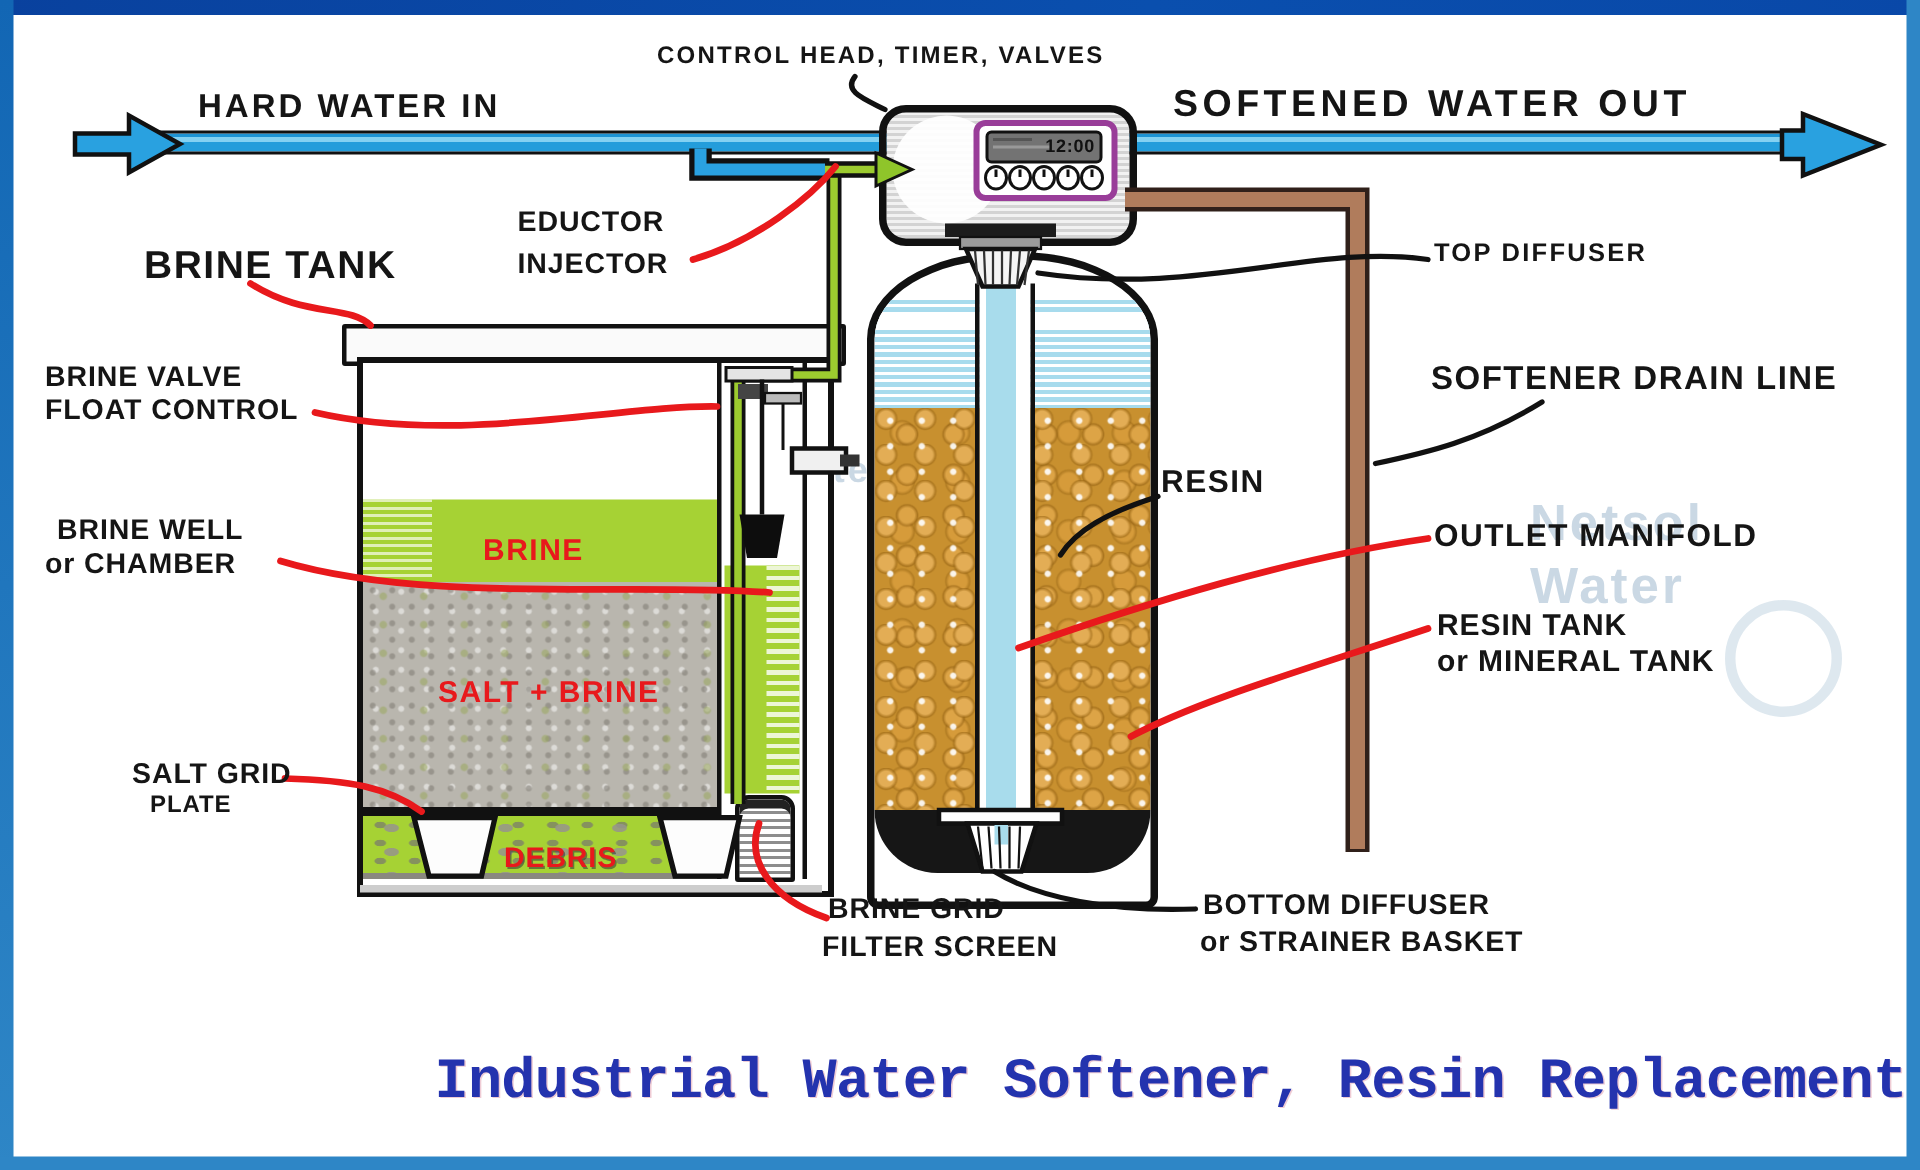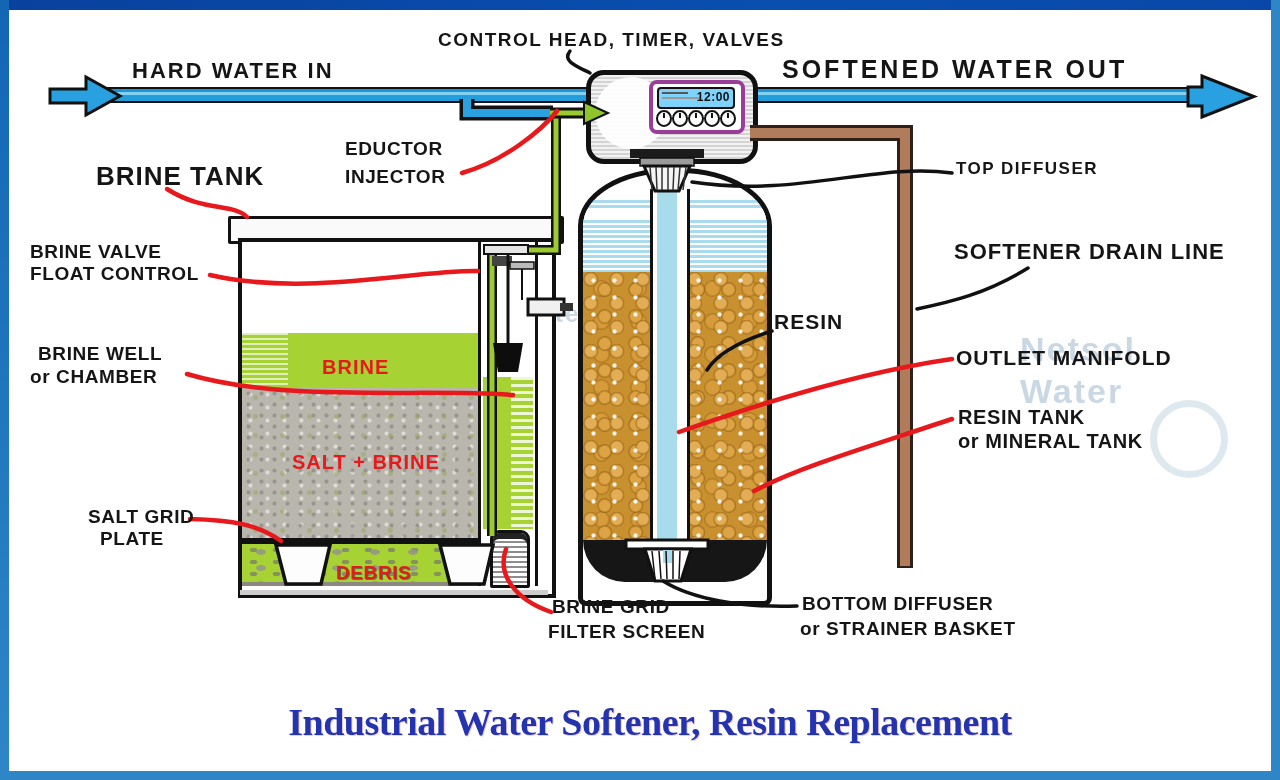--- a/index.html
+++ b/index.html
@@ -19,21 +19,21 @@
   .wm{position:absolute;font-weight:bold;color:rgba(150,178,202,.5);white-space:nowrap;letter-spacing:2px}
 
   
   .pipe{position:absolute;background:linear-gradient(180deg,#1d94d5 0 22%,#83d1f2 22% 50%,#239ddb 50%);border:2px solid #111}
 
   
   .head{position:absolute;left:586px;top:70px;width:162px;height:84px;border:5px solid #111;border-radius:18px;
         background:repeating-linear-gradient(180deg,#f2f2f2 0 2px,#d3d3d3 2px 4px);}
   .head-swoosh{position:absolute;left:4px;top:2px;width:72px;height:72px;background:rgba(255,255,255,.92);border-radius:50%;transform:rotate(-18deg)}
   .panel{position:absolute;left:58px;top:5px;width:88px;height:46px;border:4px solid #993d99;border-radius:8px;background:#fff}
-  .display{position:absolute;left:4px;top:3px;width:74px;height:18px;border:2px solid #111;border-radius:4px;background:#7dd3fc}
+  .display{position:absolute;left:4px;top:3px;width:74px;height:18px;border:2px solid #111;border-radius:4px;background:#737373}
   .display .time{position:absolute;right:3px;top:1px;font-size:12px;font-weight:bold;color:#111;letter-spacing:.5px}
   .display .bar1{position:absolute;left:3px;top:3px;width:26px;height:2px;background:#555}
   .display .bar2{position:absolute;left:3px;top:8px;width:38px;height:2px;background:#999}
   .knobs{position:absolute;left:3px;top:26px;width:80px;display:flex;justify-content:space-between}
   .knob{width:13px;height:13px;border:2px solid #111;border-radius:50%;background:#fff;position:relative}
   .knob::after{content:"";position:absolute;left:5px;top:1px;width:2px;height:5px;background:#111}
 
   
   .resin-tank{position:absolute;left:578px;top:168px;width:184px;height:428px;border:5px solid #111;
               border-radius:92px 92px 8px 8px / 58px 58px 8px 8px;background:#fff;overflow:hidden}
@@ -74,22 +74,22 @@
         border-left:3px solid #111;border-right:3px solid #111;box-sizing:border-box}
   .well-green{position:absolute;left:2px;right:2px;top:135px;height:152px;background:#a6d234}
   .well-stripes{position:absolute;right:2px;width:22px;top:135px;height:152px;
                 background:repeating-linear-gradient(180deg,rgba(255,255,255,.8) 0 3px,transparent 3px 7px)}
   .screen{position:absolute;left:9px;width:34px;top:288px;height:52px;border:3px solid #111;border-radius:9px 9px 2px 2px;
           background:repeating-linear-gradient(180deg,#fff 0 3px,#8d8d8d 3px 5px);box-shadow:inset 0 6px 0 #222}
   .tank-shadow{position:absolute;left:240px;top:590px;width:308px;height:5px;background:#cdcdcd}
 
   .overlay{position:absolute;left:0;top:0;width:1280px;height:780px;pointer-events:none}
 
-  .title{position:absolute;left:9px;right:9px;top:700px;text-align:center;padding-left:20px;
-         font-family:Liberation Serif, serif;font-weight:bold;font-size:38px;letter-spacing:-.5px;color:#2433ae;
+  .title{position:absolute;left:9px;right:9px;top:700px;text-align:right;padding-left:20px;
+         font-family:Liberation Mono, monospace;font-weight:bold;font-size:38px;letter-spacing:-.5px;color:#2433ae;
          text-shadow:1px 1px 0 rgba(216,128,150,.4)}
   .wm-globe{position:absolute;left:1150px;top:400px;width:64px;height:64px;border:7px solid rgba(160,188,210,.35);border-radius:50%}
 </style>
 </head>
 <body>
 
 <div class="border-top"></div>
 <div class="border-left"></div>
 <div class="border-right"></div>
 <div class="border-bottom"></div>
@@ -209,32 +209,32 @@
     <path d="M167 189 C203 212 233 203 247 217"></path>
     <path d="M210 275 C305 297 412 270 478 271"></path>
     <path d="M187 374 C283 403 424 388 513 395"></path>
     <path d="M190 519 C233 520 259 525 281 541"></path>
     <path d="M506 549 C497 574 514 599 551 612"></path>
     <path d="M952 359 C862 372 767 401 679 432"></path>
     <path d="M952 419 C868 447 799 467 754 491"></path>
   </g>
 </svg>
 
-<div class="lbl" style="left:438px;top:30px;font-size:19px;letter-spacing:1.5px">CONTROL HEAD, TIMER, VALVES</div>
+<div class="lbl" style="left:438px;top:30px;font-size:16px;letter-spacing:1.5px">CONTROL HEAD, TIMER, VALVES</div>
 <div class="lbl" style="left:132px;top:59px;font-size:22px;letter-spacing:2px">HARD WATER IN</div>
 <div class="lbl" style="left:782px;top:56px;font-size:25px;letter-spacing:3px">SOFTENED WATER OUT</div>
 <div class="lbl" style="left:345px;top:139px;font-size:19px">EDUCTOR</div>
 <div class="lbl" style="left:345px;top:167px;font-size:19px">INJECTOR</div>
 <div class="lbl" style="left:96px;top:163px;font-size:26px;letter-spacing:1px">BRINE TANK</div>
 <div class="lbl" style="left:30px;top:242px;font-size:19px">BRINE VALVE</div>
 <div class="lbl" style="left:30px;top:264px;font-size:19px">FLOAT CONTROL</div>
 <div class="lbl" style="left:38px;top:344px;font-size:19px">BRINE WELL</div>
 <div class="lbl" style="left:30px;top:367px;font-size:19px">or CHAMBER</div>
 <div class="lbl" style="left:88px;top:507px;font-size:19px">SALT GRID</div>
-<div class="lbl" style="left:100px;top:529px;font-size:19px">PLATE</div>
+<div class="lbl" style="left:100px;top:529px;font-size:16px">PLATE</div>
 <div class="lbl" style="left:552px;top:597px;font-size:19px">BRINE GRID</div>
 <div class="lbl" style="left:548px;top:622px;font-size:19px">FILTER SCREEN</div>
 <div class="lbl" style="left:956px;top:160px;font-size:17px;letter-spacing:1.5px">TOP DIFFUSER</div>
 <div class="lbl" style="left:954px;top:240px;font-size:22px;letter-spacing:1px">SOFTENER DRAIN LINE</div>
 <div class="lbl" style="left:774px;top:311px;font-size:21px;letter-spacing:1px">RESIN</div>
 <div class="lbl" style="left:956px;top:347px;font-size:21px;letter-spacing:1px">OUTLET MANIFOLD</div>
 <div class="lbl" style="left:958px;top:407px;font-size:20px">RESIN TANK</div>
 <div class="lbl" style="left:958px;top:431px;font-size:20px">or MINERAL TANK</div>
 <div class="lbl" style="left:802px;top:594px;font-size:19px">BOTTOM DIFFUSER</div>
 <div class="lbl" style="left:800px;top:619px;font-size:19px">or STRAINER BASKET</div>

